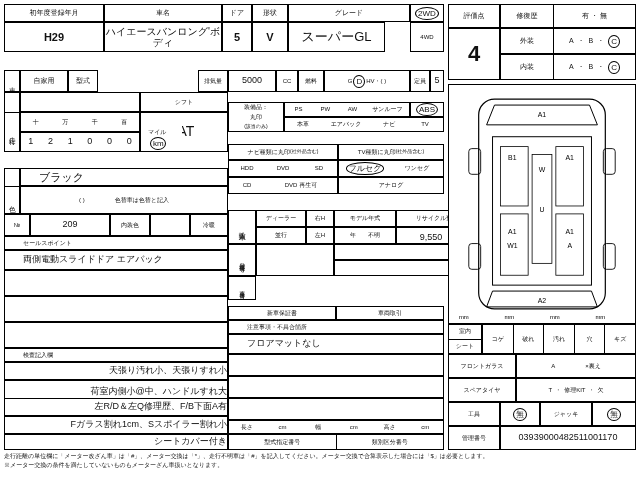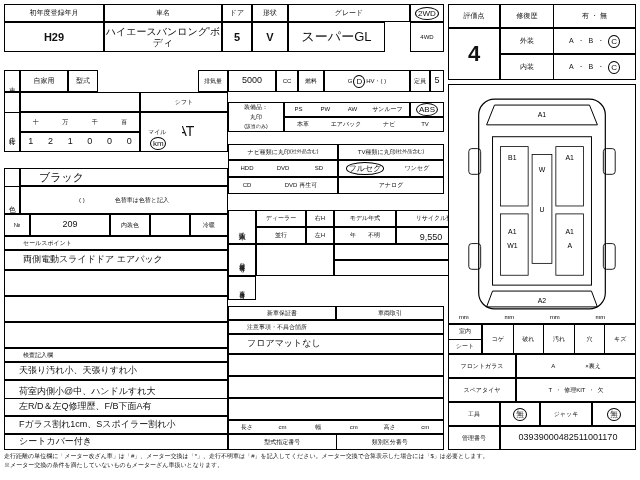--- a/index.html
+++ b/index.html
@@ -58,21 +58,21 @@
   .f { flex:1; display:flex; align-items:center; justify-content:center; }
   .bl { border-left:1px solid #000; }
   .bt { border-top:1px solid #000; }
   .footer {
     position:absolute;
     left:4px; top:452px; width:632px; height:26px;
     font-size:6px; line-height:1.5; text-align:left;
     border:none;
   }
   .tiny { font-size:6px; }
-  .check { font-size:7px; text-align:left; padding-left:14px; justify-content:flex-start; }
+  .check { font-size:7px; text-align:left; padding-left:14px; justify-content:flex-end; }
 </style>
 </head>
 <body>
 
 <div class="sheet">
 
   <div class="box" style="left:4px; top:4px; width:100px; height:18px;">
     <span class="lbl">初年度登録年月</span>
   </div>
   <div class="box" style="left:104px; top:4px; width:118px; height:18px;">

